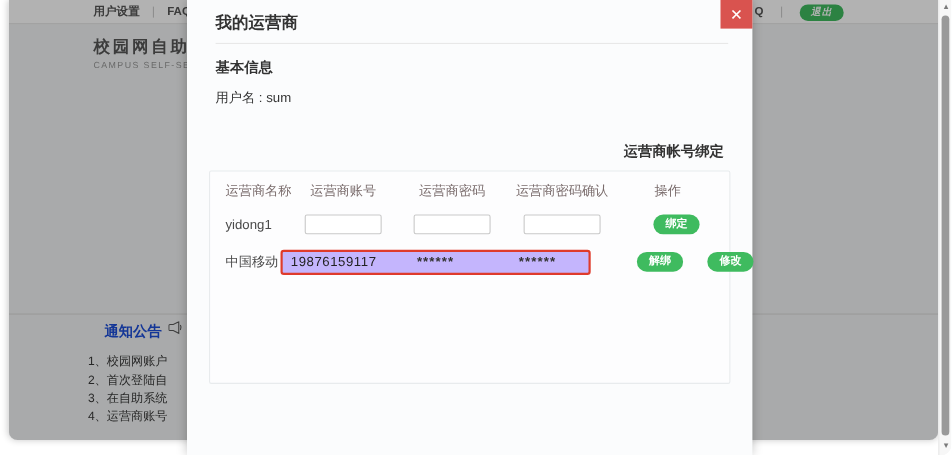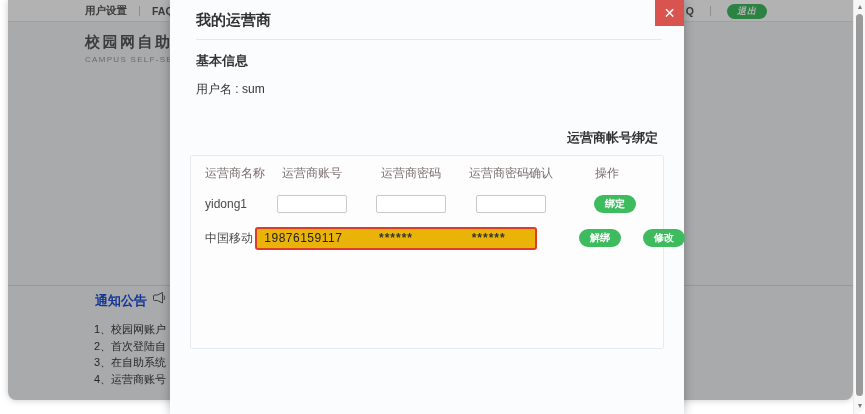--- a/index.html
+++ b/index.html
@@ -39,21 +39,21 @@
   }
   .brand { position:absolute; left:77px; top:33px; white-space:nowrap; }
   .brand-title { font-size:15px; font-weight:700; color:#565656; letter-spacing:2.5px; }
   .brand-sub { font-size:8px; color:#979797; letter-spacing:1.3px; margin-top:3px; }
 
   .notice-divider { position:absolute; left:0; right:0; top:285px; height:1px; background:#dcdcdc; }
   .notice-heading {
     position:absolute; left:87px; top:292px; display:flex; gap:6px;
     font-size:13px; font-weight:700; color:#1d4ed8; white-space:nowrap;
   }
-  .notice-list { position:absolute; left:86px; top:321px;text-align:right; }
+  .notice-list { position:absolute; left:72px; top:321px;text-align:right; }
   .notice-item { font-size:11px; color:#383838; line-height:16.5px; white-space:nowrap; }
 
   .dim-overlay {
     position:absolute; left:0; top:0; right:0; bottom:0;
     background:rgba(0,0,0,0.30); pointer-events:none;
   }
 
   
   .modal {
     position:absolute; left:170px; top:0; width:514px; height:414px;
@@ -92,21 +92,21 @@
   }
   .actions-cell { display:flex; justify-content:center; gap:6px; }
   .pill-btn {
     border:none; background:#3fbb5f; color:#fff; font-size:10px; font-weight:700;
     padding:4px 11px; border-radius:10px; cursor:pointer; line-height:1;
     font-family:inherit; white-space:nowrap;margin-left:16px;
   }
   .highlight-box {
     grid-column:2 / 5; display:flex; align-items:center;
     margin:0 26px 0 -6px; height:23px;
-    border:2px solid #df3b2c; border-radius:3px; background:#eab308;
+    border:2px solid #df3b2c; border-radius:3px; background:#c4b5fd;
   }
   .highlight-box span { flex:1; text-align:center; }
   .acct-text { font-size:12px; color:#222; letter-spacing:0.5px; }
   .stars-text { font-size:12px; font-weight:700; color:#333; letter-spacing:1px; }
 
   
   .scrollbar {
     position:absolute; right:0; top:0; width:12px; height:414px;
     background:#f7f7f7; border-left:1px solid #e9e9e9;
   }

